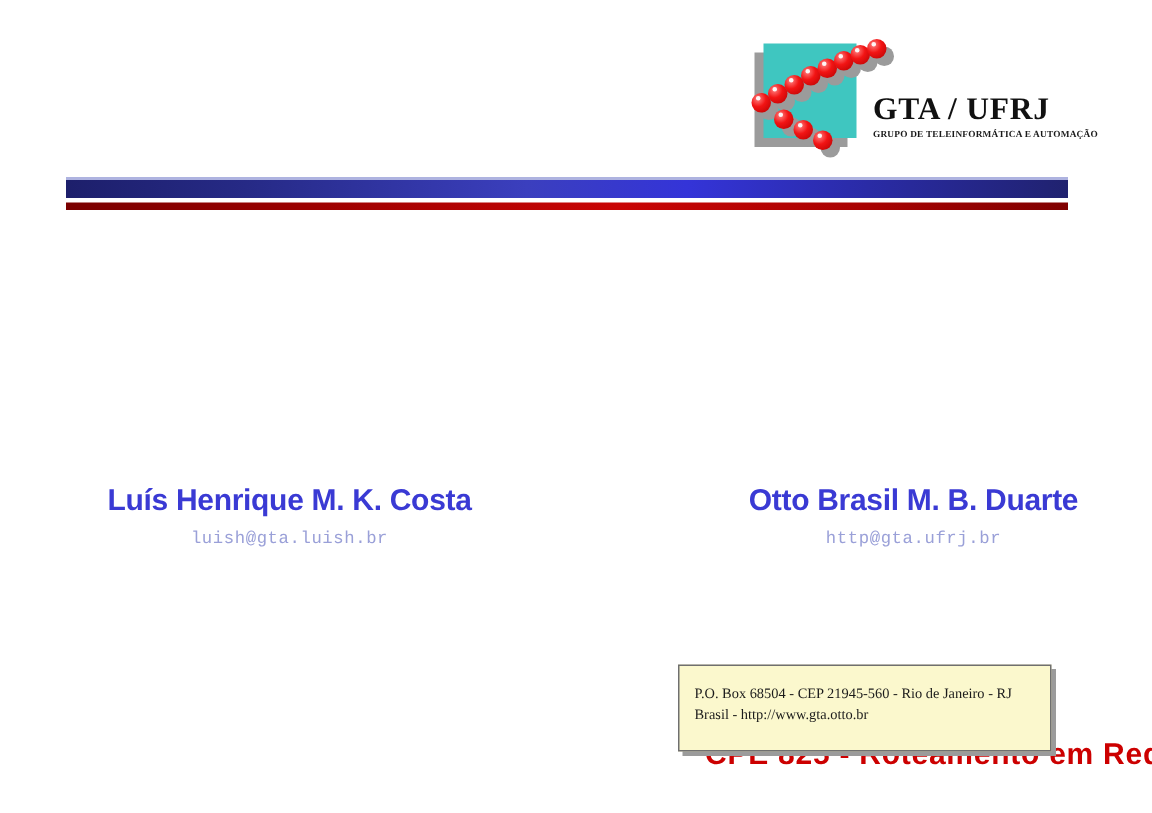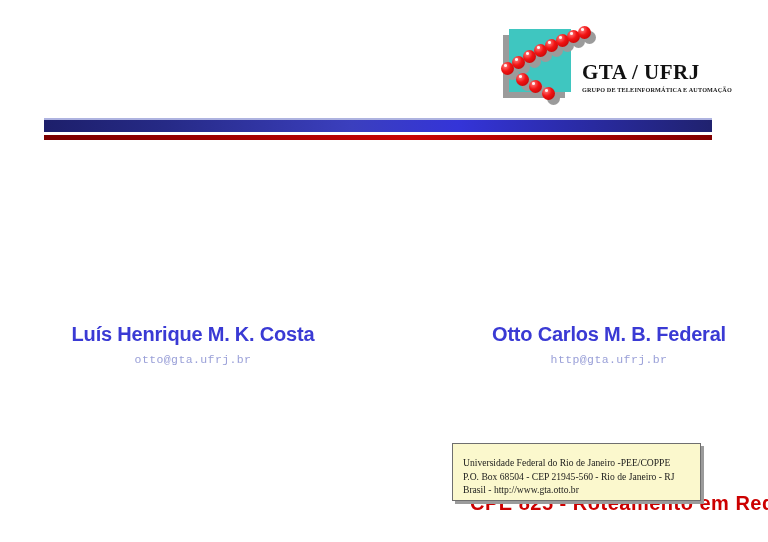--- a/index.html
+++ b/index.html
@@ -255,29 +255,28 @@
     </div>
   </div>
 
   <div class="rule-blue"></div>
   <div class="rule-red"></div>
 
 
   <div class="authors">
     <div class="author author-left">
       <div class="author-name">Luís Henrique M. K. Costa</div>
-      <div class="author-email">otto@gta.ufrj.br</div>
+      <div class="author-email">luish@gta.luish.br</div>
     </div>
     <div class="author author-right">
-      <div class="author-name">Otto Carlos M. B. Federal</div>
+      <div class="author-name">Otto Brasil M. B. Duarte</div>
       <div class="author-email">http@gta.ufrj.br</div>
     </div>
   </div>
 
   <div class="red-behind">CPE 825 - Roteamento em Redes de Computadores</div>
 
   <div class="address-box">
-    <div class="address-line">Universidade Federal do Rio de Janeiro -PEE/COPPE</div>
     <div class="address-line">P.O. Box 68504 - CEP 21945-560 - Rio de Janeiro - RJ</div>
     <div class="address-line">Brasil - http://www.gta.otto.br</div>
   </div>
 
 </div>
 
 </body></html>

